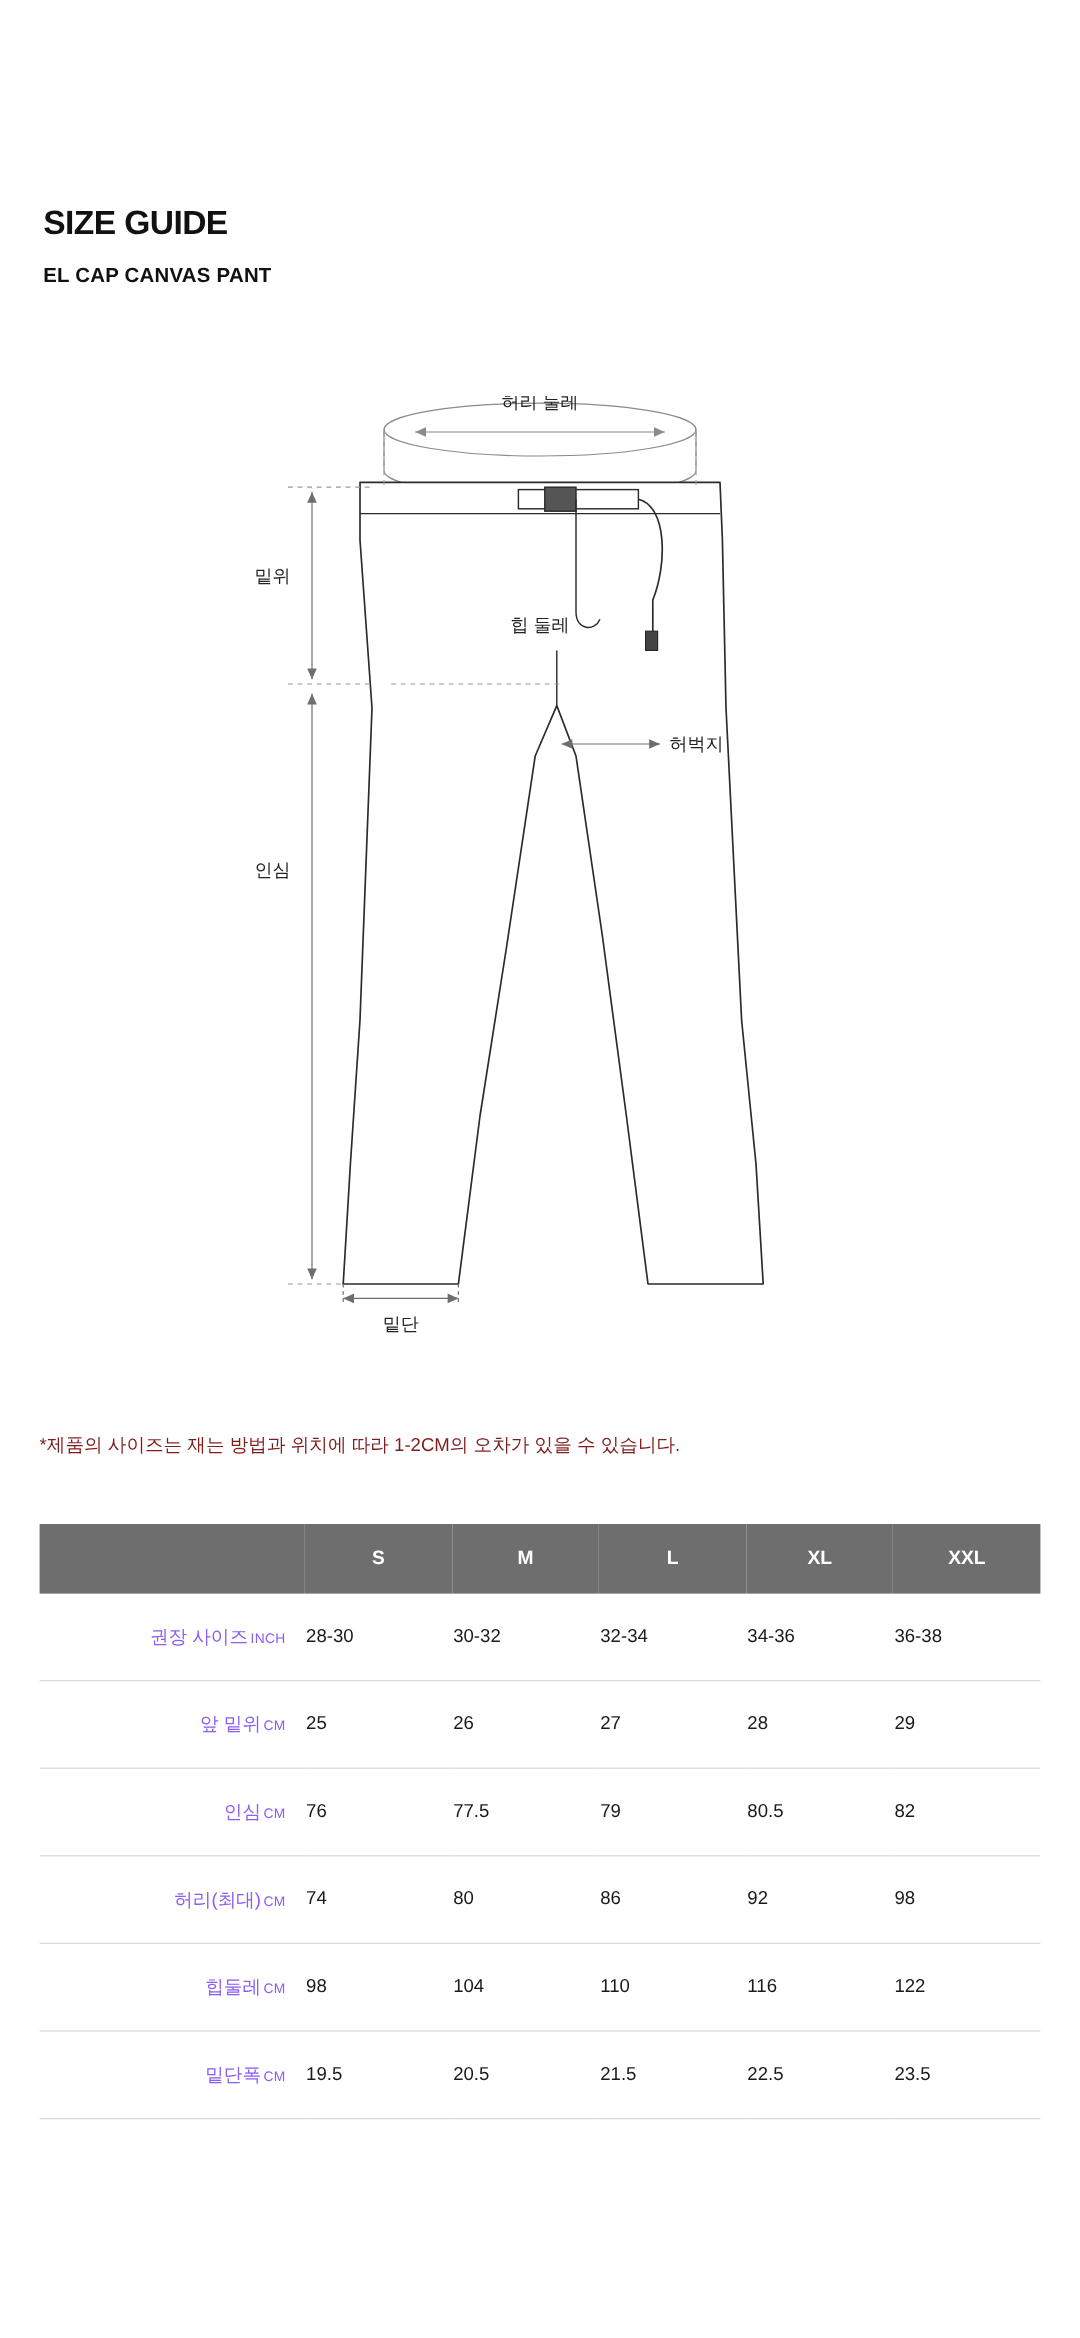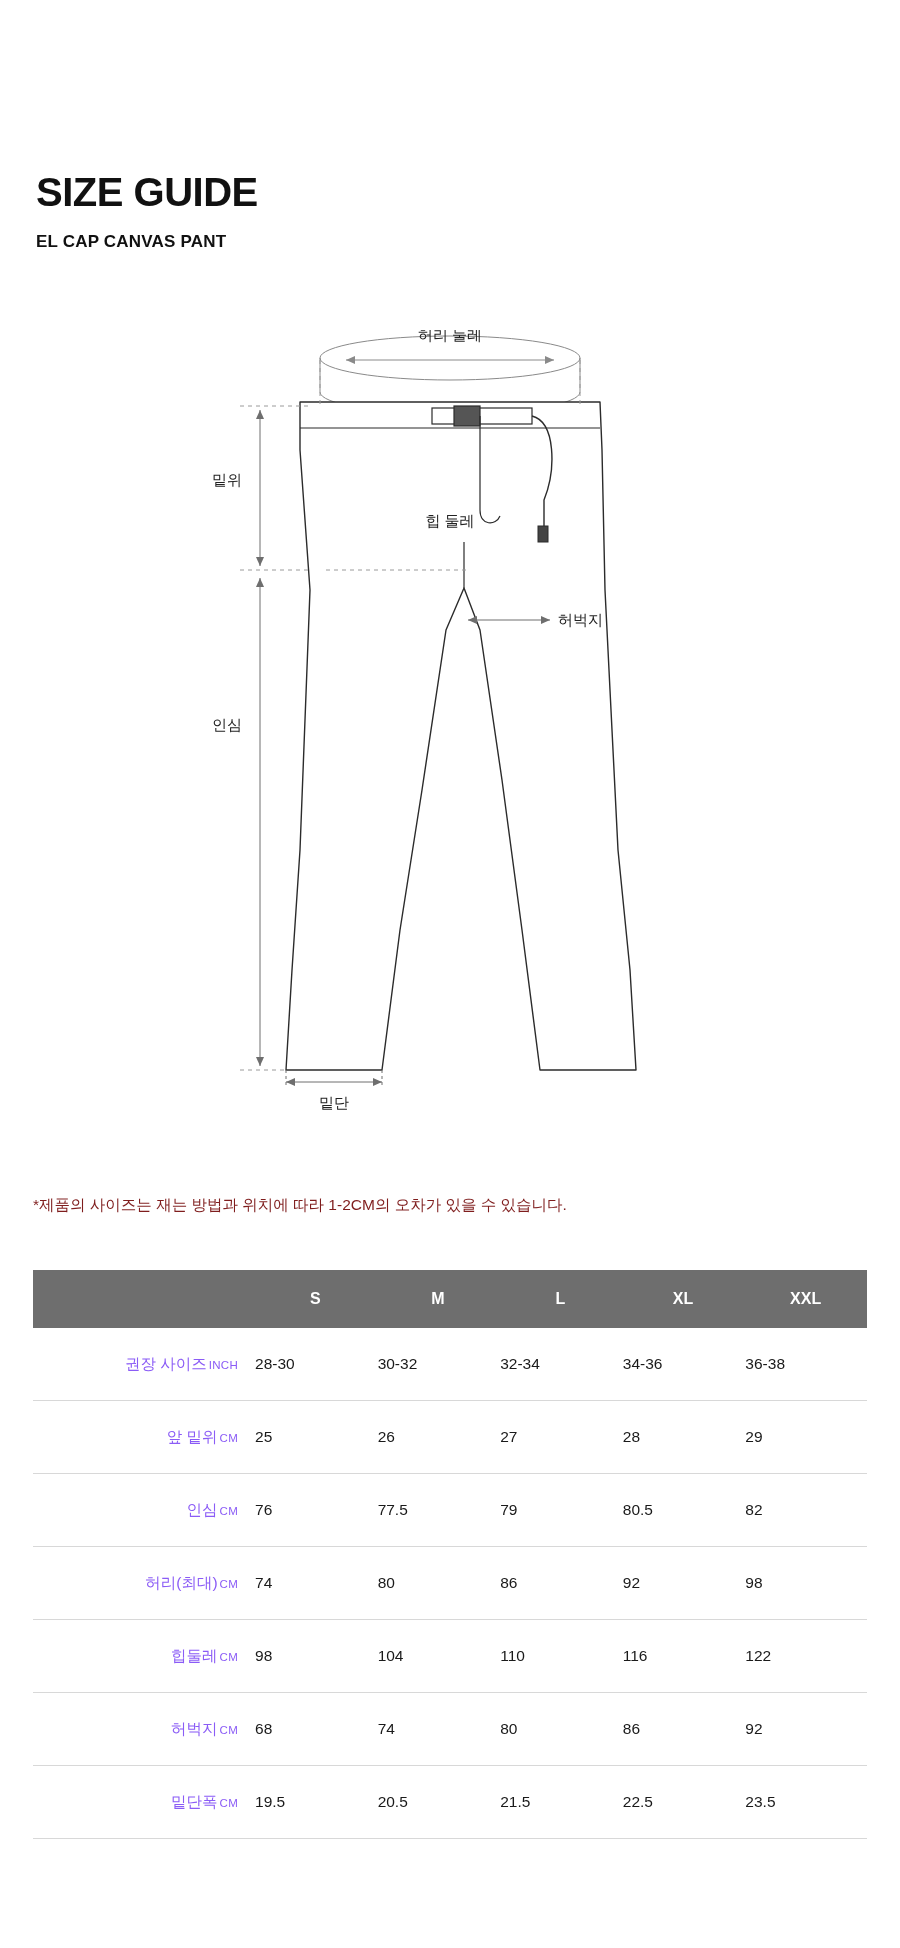--- a/index.html
+++ b/index.html
@@ -20,21 +20,21 @@
     width: 900px;
     height: 1948px;
     box-sizing: border-box;
   }
   .header {
     position: absolute;
     left: 36px;
     top: 172px;
   }
   .title {
-    font-size: 40px;
+    font-size: 28px;
     font-weight: bold;
     letter-spacing: -0.5px;
     line-height: 1;
     margin: 0;
     color: #111;
   }
   .subtitle {
     font-size: 17px;
     font-weight: bold;
     letter-spacing: 0.2px;
@@ -259,28 +259,20 @@
       </tr>
       <tr>
         <td class="rowhead"><span>힙둘레</span><span class="unit">CM</span></td>
         <td>98</td>
         <td>104</td>
         <td>110</td>
         <td>116</td>
         <td>122</td>
       </tr>
       <tr>
-        <td class="rowhead"><span>허벅지</span><span class="unit">CM</span></td>
-        <td>68</td>
-        <td>74</td>
-        <td>80</td>
-        <td>86</td>
-        <td>92</td>
-      </tr>
-      <tr>
         <td class="rowhead"><span>밑단폭</span><span class="unit">CM</span></td>
         <td>19.5</td>
         <td>20.5</td>
         <td>21.5</td>
         <td>22.5</td>
         <td>23.5</td>
       </tr>
     </tbody>
   </table>
 

